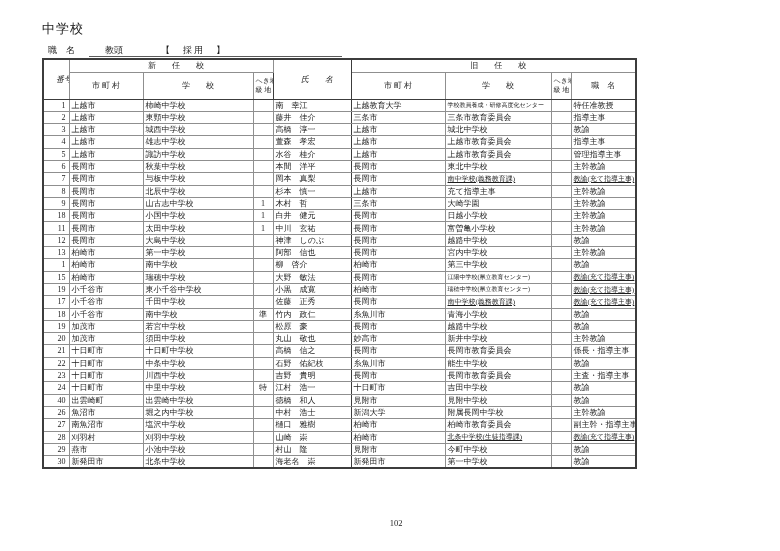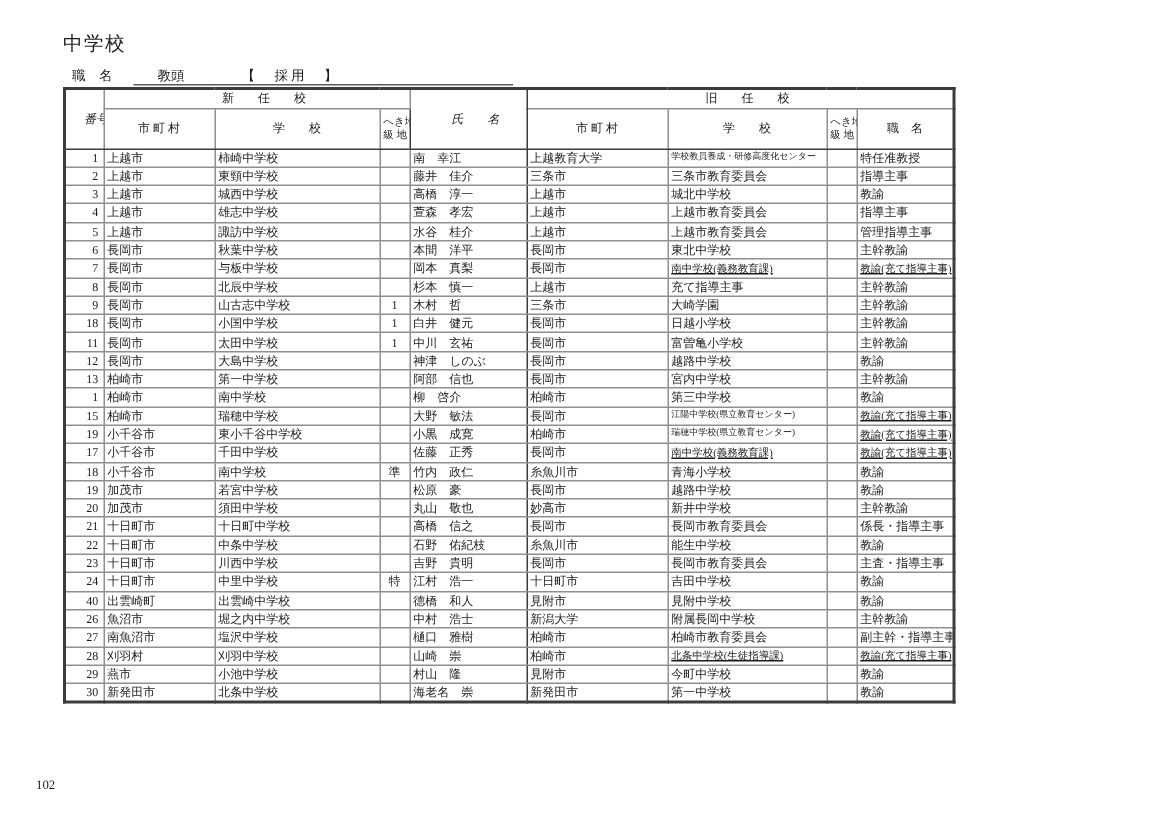--- a/index.html
+++ b/index.html
@@ -42,21 +42,21 @@
   tbody td:nth-child(5), th.col-name { border-left:1.6px solid #3c3c3c; border-right:1.6px solid #3c3c3c; }
   thead th.col-new-group { border-left:1px solid #8f8f8f; }
   tbody tr { height:12.3px; }
   tbody td { vertical-align:middle; }
   tbody td:nth-child(1) { text-align:right; padding-right:3px; }
   tbody td:nth-child(4), tbody td:nth-child(8) { text-align:center; padding:0; }
   td.s  { font-size:7px;text-decoration:underline; }
   td.xs { font-size:6px; }
   .page-number {
     position:absolute; top:518px; left:0; width:768px;
-    text-align:left; font-size:8.5px;padding-left:24px;
+    text-align:center; font-size:8.5px;padding-left:24px;
   }
 </style>
 </head>
 <body>
 
 <div class="page-title">中学校</div>
 
 <div class="job-line">
   <span>職　名</span><span class="job-field"><span class="job-value">教頭</span><span class="job-bracket">【　採用　】</span></span>
 </div>

